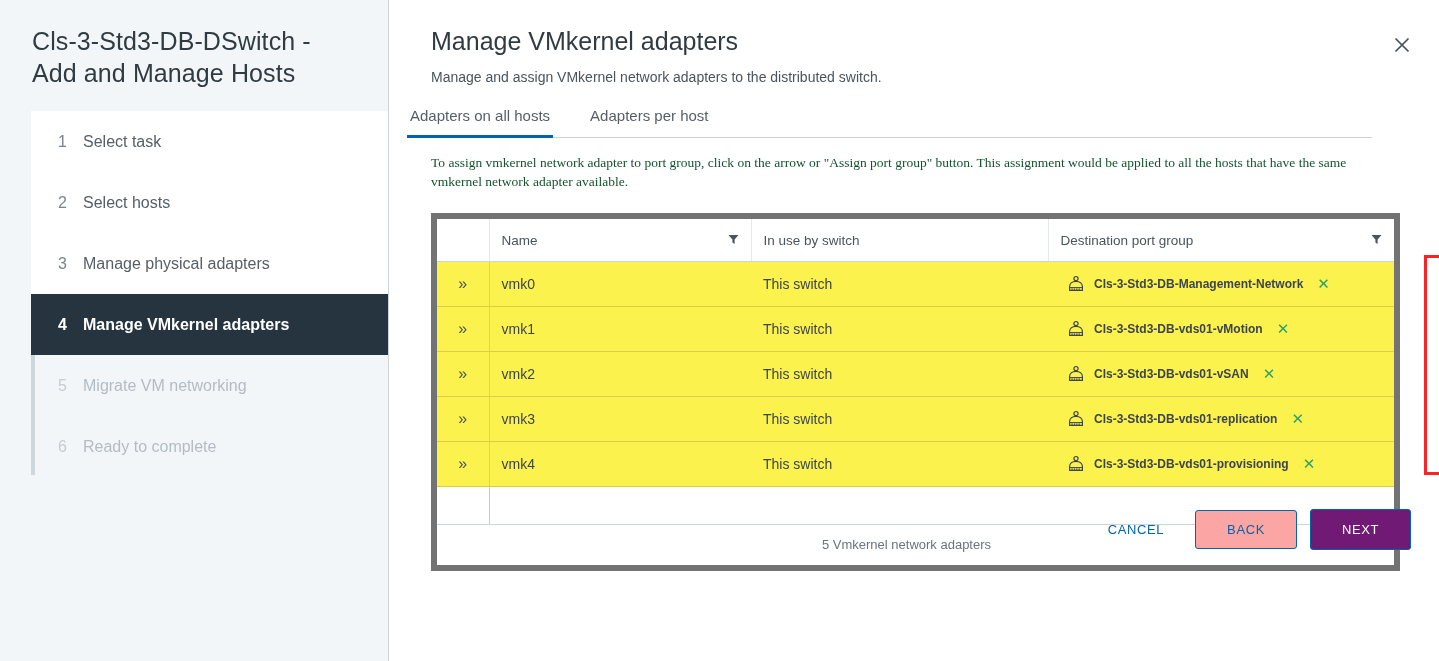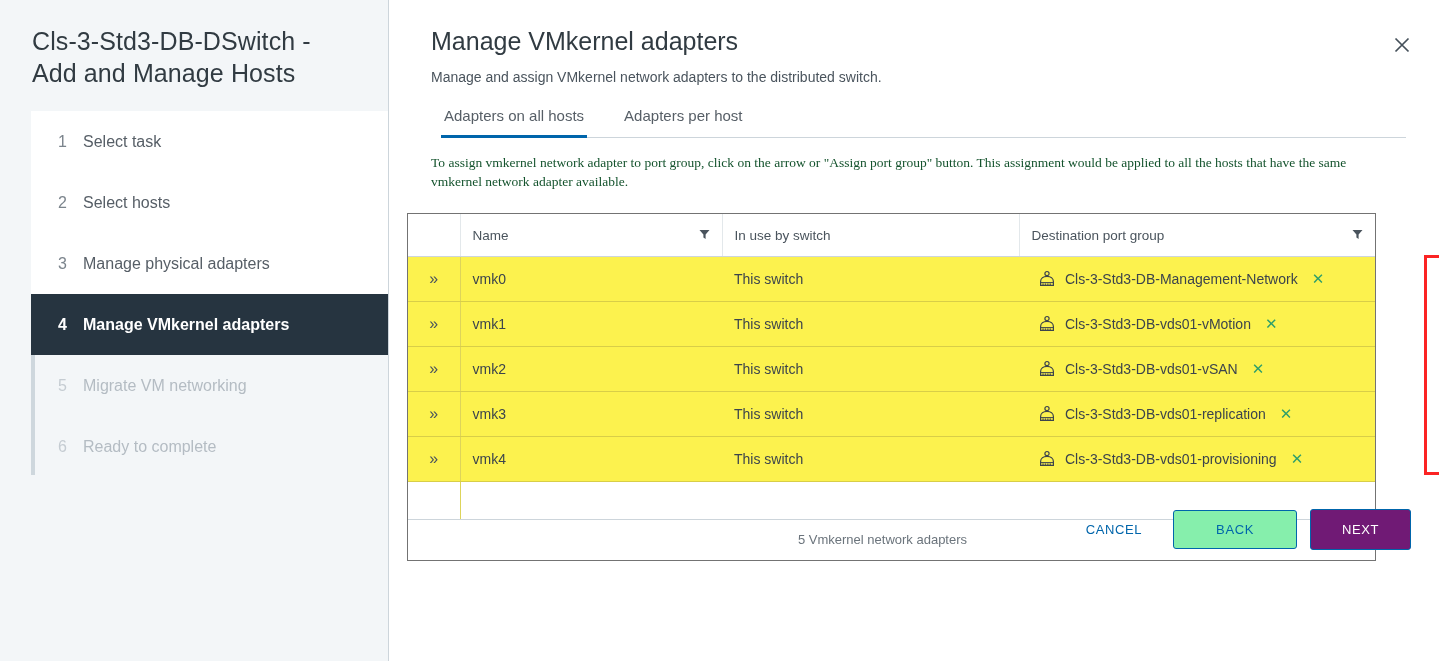--- a/index.html
+++ b/index.html
@@ -103,21 +103,21 @@
     padding: 27px 0 0 42px;
   }
 
   .main-subtitle {
     font-size: 14px;
     color: #4a545d;
     padding: 13px 0 0 42px;
   }
 
   .tabs {
-    margin: 17px 0 0 52px;
+    margin: 17px 0 0 18px;
     display: flex;
     border-bottom: 1px solid #cdd5db;
     width: 965px;
   }
   .tab {
     font-size: 15px;
     color: #565e66;
     padding: 4px 3px 11px 3px;
     margin-right: 34px;
     cursor: pointer;
@@ -131,23 +131,23 @@
     font-size: 13.5px;
     line-height: 1.38;
     color: #14532d;
     padding: 16px 0 0 42px;
     width: 1005px;
     font-family: Liberation Serif, serif;
   }
 
   
   .table-wrap {
-    margin: 22px 0 0 18px;
+    margin: 22px 0 0 42px;
     width: 969px;
-    border: 1px solid #737373;
+    border: 6px solid #737373;
     background: #14532d;
   }
   table { width: 100%; border-collapse: collapse; table-layout: fixed; }
 
   thead th {
     height: 42px;
     font-size: 13.5px;
     font-weight: 400;
     color: #4a545d;
     text-align: left;
@@ -182,21 +182,21 @@
     cursor: pointer;
   }
 
   .dest-cell-inner {
     display: flex;
     align-items: center;
     gap: 9px;
     padding-left: 7px;
   }
   .pg-icon { flex: 0 0 18px; width: 18px; height: 18px; display: block; }
-  .pg-name { font-size: 14px; color: #3c444c; white-space: nowrap; }
+  .pg-name { font-size: 12px; color: #3c444c; white-space: nowrap; font-weight: bold; }
   .remove-x {
     color: #2e9e6b;
     font-size: 15px;
     margin-left: 5px;
     cursor: pointer;
     font-weight: 400;
   }
 
   tbody tr.empty-row td {
     background: #ffffff;
@@ -243,24 +243,24 @@
     cursor: pointer;
     border-radius: 3px;
   }
   .btn-flat {
     background: transparent;
     border: none;
     color: #0065ab;
     padding: 10px 18px;
   }
   .btn-outline {
-    background: #86efac;
+    background: #fca5a5;
     border: 1px solid #0065ab;
     color: #0065ab;
-    padding: 11px 42px;
+    padding: 11px 31px;
   }
   .btn-primary {
     background: #701a75;
     border: 1px solid #0065ab;
     color: #ffffff;
     padding: 12px 31px;
   }
 </style>
 </head>
 <body>

